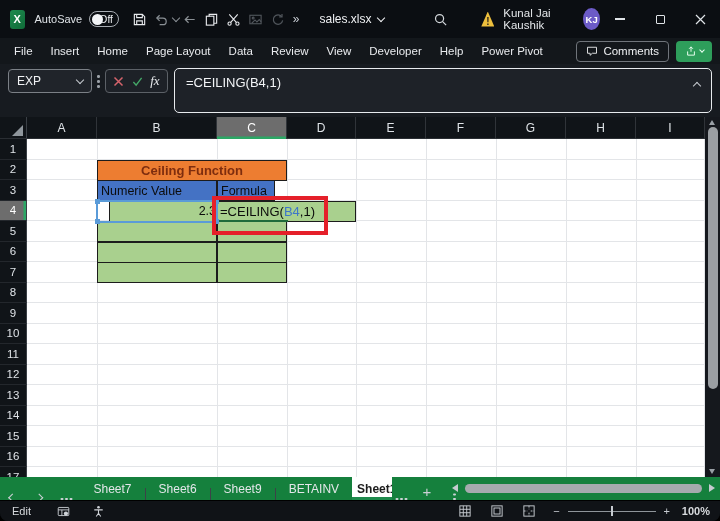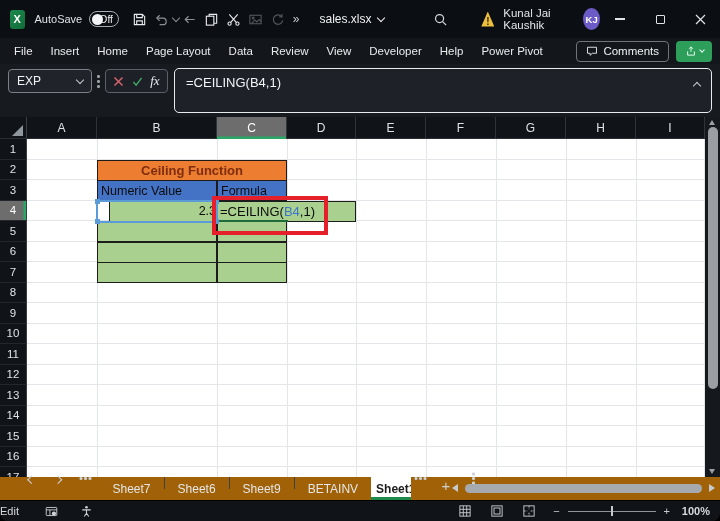--- a/index.html
+++ b/index.html
@@ -111,22 +111,22 @@
                 border:4px solid #e5202a; z-index:6; }
 
   
   .vscroll { position:absolute; top:117px; right:0; width:15px; height:360px; background:#15181d; }
   .vthumb { position:absolute; left:2.5px; top:10px; width:10px; height:262px; background:#9b9fa3; border-radius:6px; }
   .arr { position:absolute; left:4px; width:0; height:0; }
   .arr.up { top:3px; border-left:3.5px solid transparent; border-right:3.5px solid transparent; border-bottom:5px solid #9aa0a6; }
   .arr.dn { bottom:3px; border-left:3.5px solid transparent; border-right:3.5px solid transparent; border-top:5px solid #9aa0a6; }
 
   
-  .tabbar { position:absolute; top:477px; left:0; width:720px; height:23px; background:#a16207;
-            display:flex; align-items:flex-start;padding-left:19px; }
+  .tabbar { position:absolute; top:477px; left:0; width:720px; height:23px; background:#15803d;
+            display:flex; align-items:flex-end; }
   .tnav { width:26px; display:flex; justify-content:center; color:#ccd1d6; }
   .tnav .cv { width:5.5px; height:5.5px; }
   .cv.left { transform:rotate(135deg); }
   .cv.right { transform:rotate(-45deg); }
   .hdots { width:2.5px; height:2.5px; border-radius:50%; background:#ccd1d6;
            box-shadow:-4.5px 0 0 #ccd1d6, 4.5px 0 0 #ccd1d6; margin:0 13px; }
   .stab { font-size:12px; color:#e4e7ea; padding:0 13px; height:23px; display:flex; align-items:center; }
   .sep { width:1px; height:12px; background:#3d4248; }
   .stab.active { background:#fff; color:#1d1d1d; font-weight:bold; padding:0 5px; width:40px;
                  overflow:hidden; white-space:nowrap; box-shadow:inset 0 -3px 0 #1e8a4c; }
@@ -135,21 +135,21 @@
                box-shadow:0 -4.5px 0 #ccd1d6, 0 4.5px 0 #ccd1d6; margin:0 10px; }
   .hscroll { position:absolute; left:452px; right:5px; top:481px; height:15px; }
   .hthumb { position:absolute; left:13px; right:13px; top:3px; height:9px; background:#a6aaae; border-radius:5px; }
   .harr { position:absolute; top:3px; width:0; height:0; }
   .harr.l { left:0; border-top:4.5px solid transparent; border-bottom:4.5px solid transparent; border-right:6px solid #c6cbd0; }
   .harr.r { right:0; border-top:4.5px solid transparent; border-bottom:4.5px solid transparent; border-left:6px solid #c6cbd0; }
 
   
   .statusbar { position:absolute; top:500px; left:0; width:720px; height:21px; background:#101317;
                border-top:1px solid #000; display:flex; align-items:center; font-size:11px; color:#d7dadd; }
-  .mode { }
+  .mode { margin-left:12px; }
   .sicon { display:flex; align-items:center; color:#cfd3d8; }
   .sicon svg { width:13px; height:13px; }
   .macro-i { margin-left:26px; }
   .acc-i { margin-left:22px; margin-right:6px; }
   .acc-text { font-weight:bold; font-size:11px; }
   .views { margin-left:auto; display:flex; align-items:center; gap:20px; color:#c6cbd0; }
   .views svg { width:12px; height:12px; }
   .zoomctl { display:flex; align-items:center; margin:0 10px 0 18px; gap:8px; color:#c6cbd0; }
   .zslider { position:relative; width:88px; height:10px; }
   .ztrack { position:absolute; top:4.5px; left:0; right:0; height:1.5px; background:#8f959a; }
@@ -333,21 +333,21 @@
         <div class="vline" style="left:260px"></div>
           <div class="vline" style="left:329px"></div>
         <div class="vline" style="left:399px"></div>
           <div class="vline" style="left:469px"></div>
         <div class="vline" style="left:539px"></div>
           <div class="vline" style="left:609px"></div>
         <div class="vline" style="left:677px"></div>
 
         <div class="tcell t-head" style="left:70px;top:41px;width:120px;height:21px">Numeric Value</div>
         <div class="tcell t-title" style="left:70px;top:20.5px;width:190px;height:21px">Ceiling Function</div>
-        <div class="tcell t-head" style="left:190px;top:41px;width:70px;height:21px">Formula</div>
+        <div class="tcell t-head" style="left:190px;top:41px;width:58px;height:21px">Formula</div>
         <div class="tcell t-green t-val" style="left:82px;top:61.5px;width:120px;height:21px">2.39</div>
         <div class="tcell t-green t-edit" style="left:190px;top:61.5px;width:139px;height:21px">
           <span>=CEILING(</span>
             <span class="ref-blue">B4</span>
             <span>,1)</span>
         </div>
         <div class="tcell t-green" style="left:70px;top:82px;width:120px;height:21px"></div>
         <div class="tcell t-green" style="left:190px;top:82px;width:70px;height:21px"></div>
         <div class="tcell t-green" style="left:70px;top:102.5px;width:120px;height:21px"></div>
         <div class="tcell t-green" style="left:190px;top:102.5px;width:70px;height:21px"></div>

